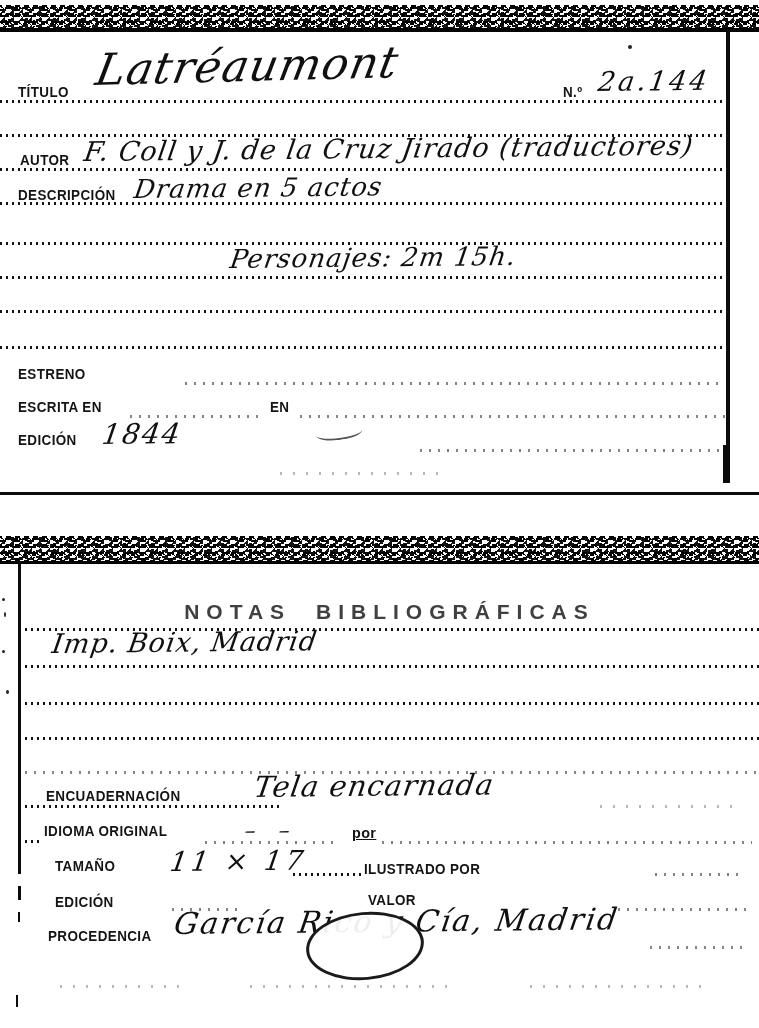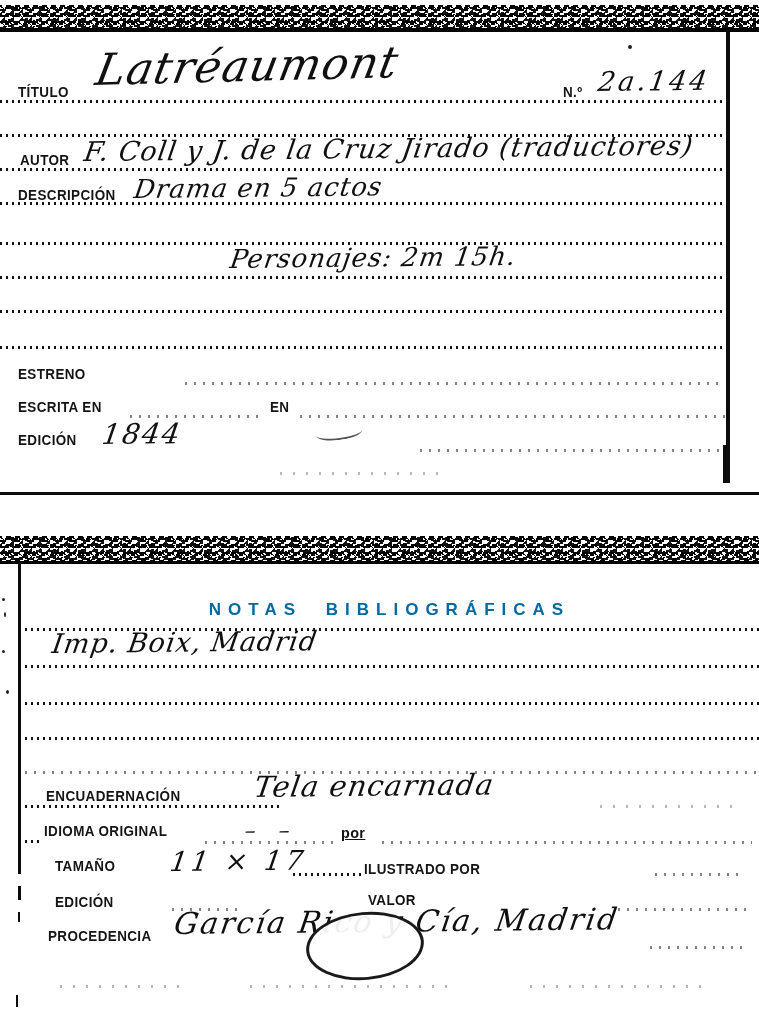--- a/index.html
+++ b/index.html
@@ -6,22 +6,22 @@
   #page{position:relative;width:759px;height:1028px;background:#ffffff;overflow:hidden;
         font-family:"Liberation Sans",sans-serif;}
   .band{position:absolute;left:0;width:759px;height:23px;border-bottom:4px solid #000;
         background-image:
           repeating-conic-gradient(from 25deg,#000 0 18%,transparent 18% 42%,#141414 42% 55%,transparent 55% 74%,#000 74% 82%,transparent 82% 100%),
           repeating-conic-gradient(from 70deg,#111 0 12%,transparent 12% 38%,#000 38% 52%,transparent 52% 100%);
         background-size:9px 8px,14px 6px;}
   .lbl{position:absolute;font-weight:bold;font-size:14px;letter-spacing:.4px;color:#141414;
        white-space:nowrap;transform:scaleX(.96);transform-origin:left top;}
   .lbl.lc{text-transform:none;font-size:15px;}
-  .head{position:absolute;left:20px;width:739px;text-align:center;font-weight:bold;font-size:17px;
-        letter-spacing:7px;word-spacing:12px;color:#0369a1;}
+  .head{position:absolute;left:20px;width:739px;text-align:center;font-weight:bold;font-size:21px;
+        letter-spacing:7px;word-spacing:12px;color:#404040;}
   .hw{position:absolute;font-family:"DejaVu Serif",serif;font-style:italic;color:#101010;
       white-space:nowrap;transform:skewX(-9deg) rotate(-.6deg);transform-origin:left bottom;letter-spacing:1px;}
   .dots{position:absolute;height:3px;
         background-image:repeating-linear-gradient(90deg,#141414 0 2px,transparent 2px 6px);}
   .dots.f{background-image:repeating-linear-gradient(90deg,#333 0 2px,transparent 2px 9px);opacity:.6;}
   .dots.f2{background-image:repeating-linear-gradient(90deg,#444 0 2px,transparent 2px 13px);opacity:.38;}
   .vline{position:absolute;background:#0c0c0c;}
   .solid{position:absolute;background:#0c0c0c;}
   .oval{position:absolute;border:3px solid #1a1a1a;border-radius:50%;
         background:rgba(255,255,255,.93);transform:rotate(-5deg);}
@@ -95,21 +95,21 @@
     <span class="lbl" style="left:46px;top:788px;">ENCUADERNACIÓN</span>
     <div class="dots" style="left:25px;top:805px;width:258px;"></div>
     <div class="dots f2" style="left:600px;top:805px;width:140px;"></div>
     <span class="hw" style="left:252px;top:770px;font-size:29px;">Tela encarnada</span>
 
     <span class="lbl" style="left:44px;top:823px;">IDIOMA ORIGINAL</span>
     <div class="dots" style="left:25px;top:840px;width:18px;"></div>
     <div class="dots f" style="left:205px;top:841px;width:135px;"></div>
     <div class="dots f" style="left:382px;top:841px;width:370px;"></div>
     <span class="hw" style="left:243px;top:818px;font-size:22px;letter-spacing:8px;">– –</span>
-    <span class="lbl lc" style="left:341px;top:824px;text-decoration:underline;">por</span>
+    <span class="lbl lc" style="left:352px;top:824px;text-decoration:underline;">por</span>
 
     <span class="lbl" style="left:55px;top:858px;">TAMAÑO</span>
     <span class="hw" style="left:168px;top:846px;font-size:27px;letter-spacing:4px;">11 × 17</span>
     <div class="dots" style="left:293px;top:873px;width:70px;"></div>
     <span class="lbl" style="left:364px;top:861px;">ILUSTRADO POR</span>
     <div class="dots f" style="left:655px;top:873px;width:90px;"></div>
 
     <span class="lbl" style="left:55px;top:894px;">EDICIÓN</span>
     <div class="dots f" style="left:172px;top:908px;width:72px;"></div>
     <span class="lbl" style="left:368px;top:892px;">VALOR</span>

